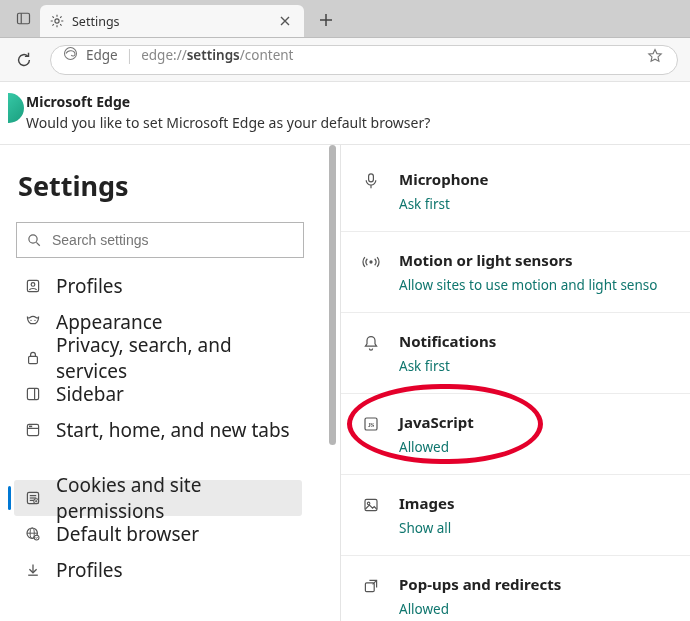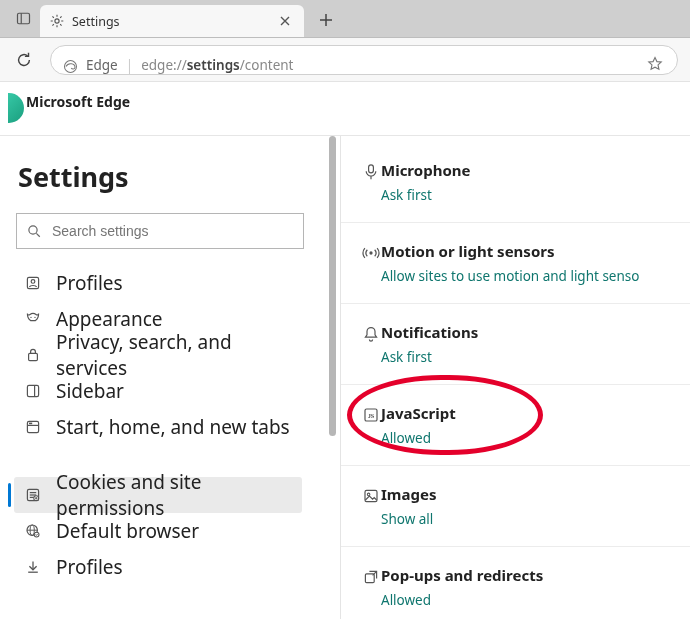--- a/index.html
+++ b/index.html
@@ -55,21 +55,21 @@
     gap:14px;
   }
   .reload-btn { width:24px;height:24px;display:flex;align-items:center;justify-content:center;color:#555;}
   .addr-field {
     flex:1;
     height:30px;
     border:1px solid #d0d0d0;
     border-radius:16px;
     background:#fff;
     display:flex;
-    align-items:flex-end;
+    align-items:flex-start;
     padding:0 12px;
     gap:8px;
     color:#555;
     font-size:13.5px;
   }
   .addr-prefix { color:#666; }
   .addr-divider { color:#ccc; }
   .addr-url { color:#888; }
   .addr-url b { color:#444; font-weight:600; }
   .star-btn { width:20px;height:20px;color:#666;display:flex;align-items:center;justify-content:center; }
@@ -101,21 +101,21 @@
     padding:22px 14px 0 14px;
   }
   .settings-title { font-size:27px; font-weight:700; margin-bottom:18px; padding-left:4px;}
   .search-wrap {
     border:1px solid #b5b5b5;
     height:36px;
     display:flex;
     align-items:center;
     padding:0 10px;
     gap:10px;
-    margin-bottom:16px;
+    margin-bottom:10px;
     width:288px;
     margin-left:2px;
   }
   .search-input {
     border:none;outline:none;flex:1;font-size:14px;color:#444;
   }
   .nav-list { display:flex;flex-direction:column; }
   .nav-item {
     display:flex;align-items:center;
     height:36px;
@@ -150,20 +150,21 @@
   .divider-vert {
     width:1px; background:#e4e4e4;
   }
   
   .content {
     flex:1;
     padding-top:6px;
   }
   .perm-item {
     display:flex;
+    gap:18px;
     padding:18px 10px 18px 20px;
     border-bottom:1px solid #ececec;
     cursor:pointer;
   }
   .perm-icon { width:20px;height:20px;display:flex;align-items:center;justify-content:center;color:#444;flex-shrink:0; margin-top:2px;}
   .perm-title { font-size:15px; font-weight:700; }
   .perm-sub { font-size:13.5px; color:#0f766e; margin-top:6px; }
   
   .annotation-circle {
     position:absolute;
@@ -225,20 +226,21 @@
         <path d="M10 2l2.4 5 5.4.5-4 3.7 1.1 5.4L10 14l-4.9 2.6 1.1-5.4-4-3.7 5.4-.5z" fill="none" stroke="#777" stroke-width="1.4"></path>
       </svg>
     </span>
   </div>
 </div>
 
 <div class="banner">
   <div class="banner-logo"></div>
   <div>
     <div class="banner-title">Microsoft Edge</div>
+    <div class="banner-msg">Would you like to set Microsoft Edge as your default browser?</div>
   </div>
 </div>
 
 <div class="main">
 
   <div class="sidebar">
     <div class="settings-title">Settings</div>
     <div class="search-wrap">
       <svg width="15" height="15" viewBox="0 0 20 20">
         <circle cx="8" cy="8" r="5.5" fill="none" stroke="#666" stroke-width="1.6"></circle>

